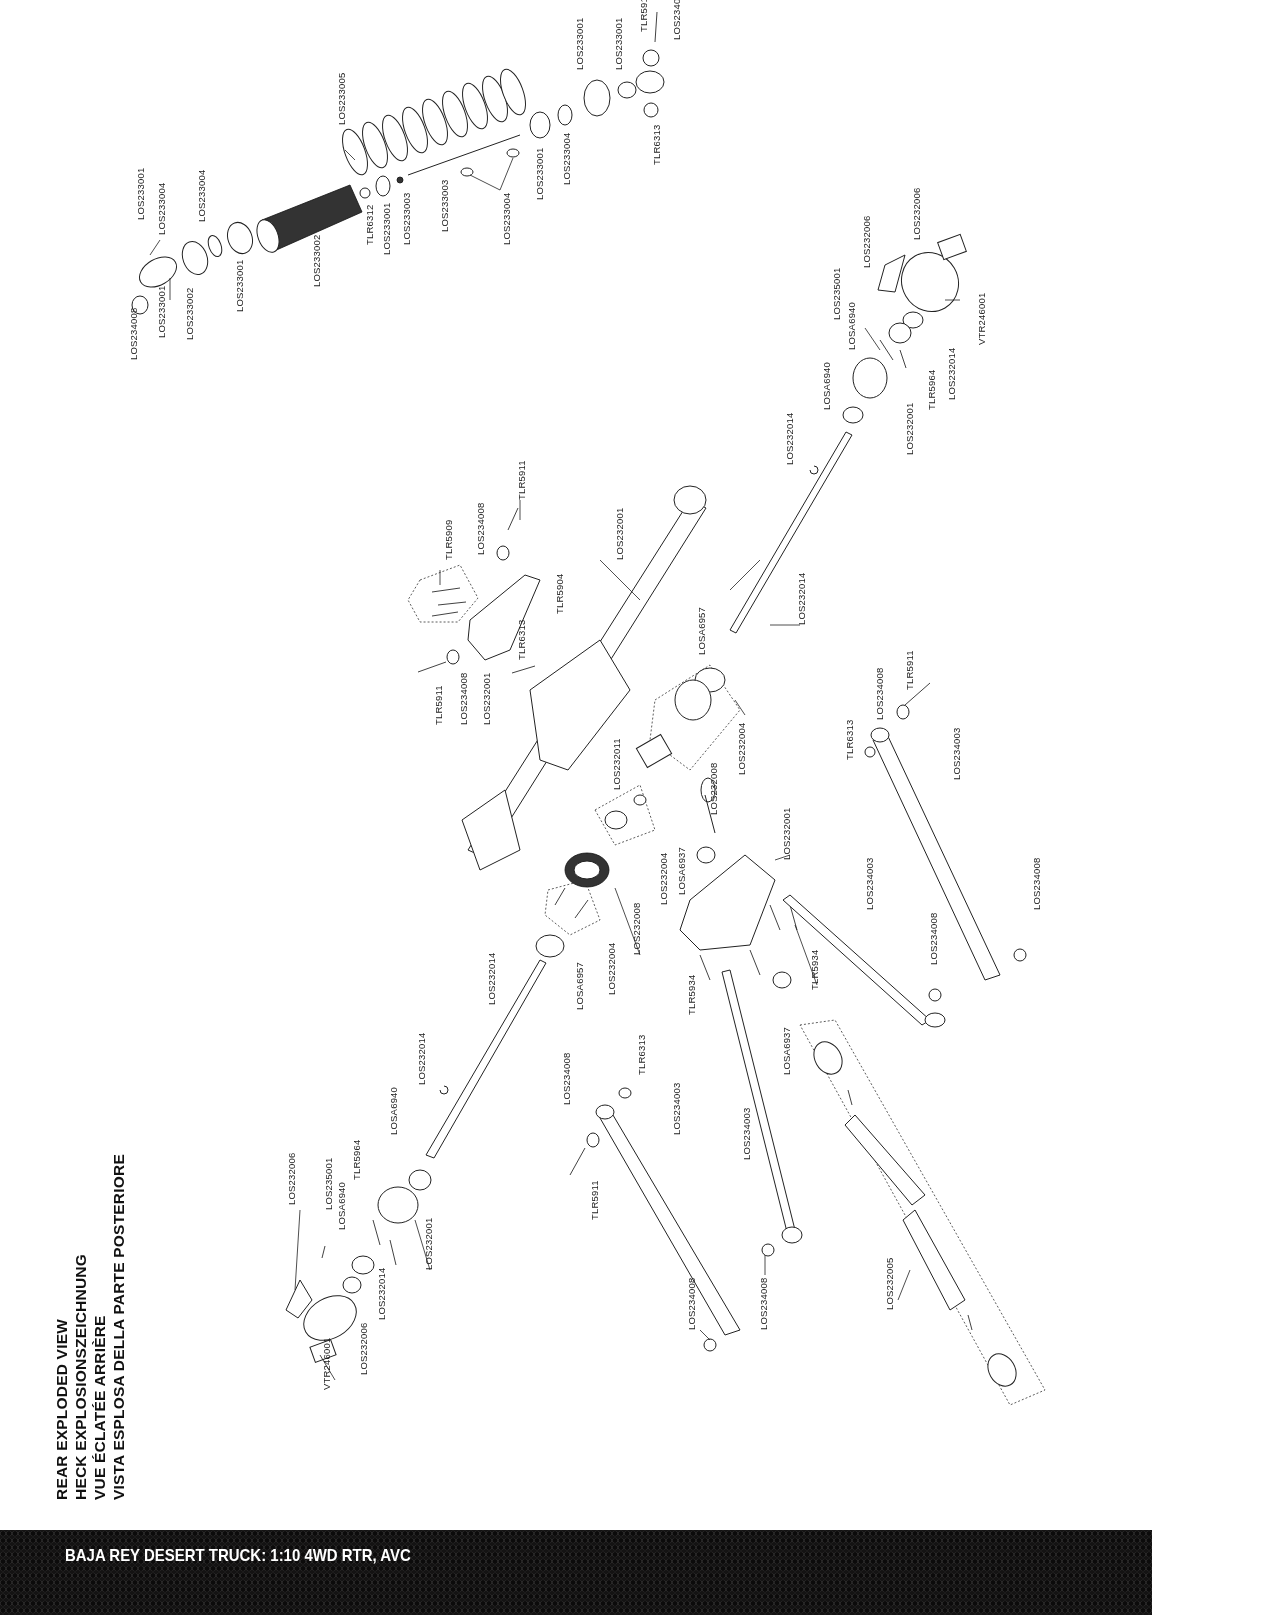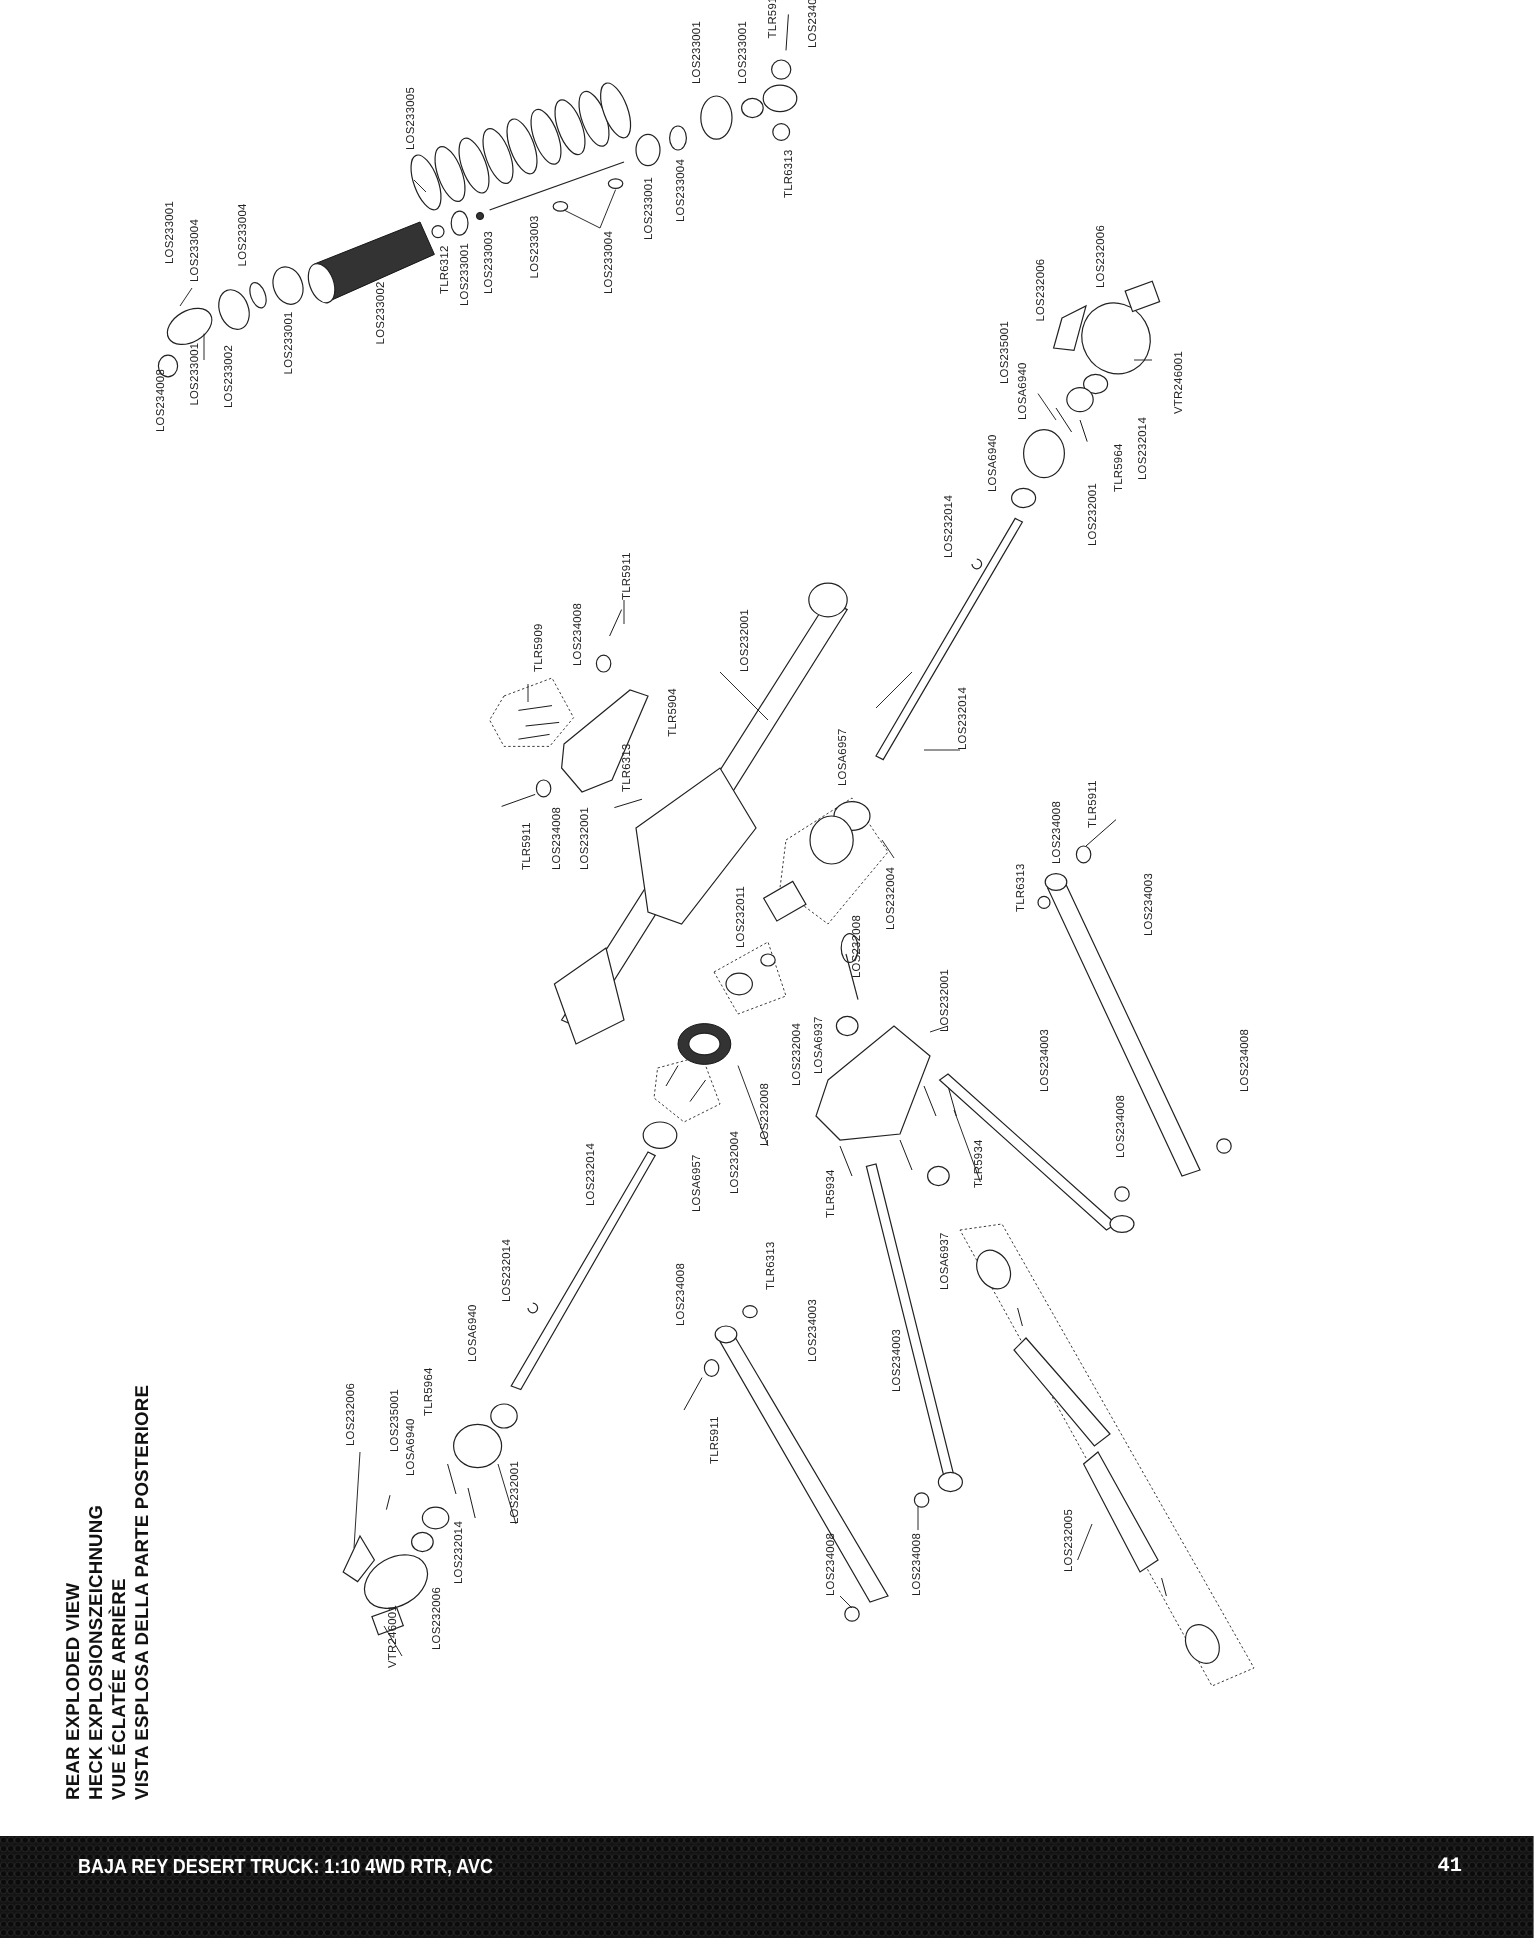--- a/index.html
+++ b/index.html
@@ -6,21 +6,21 @@
   body { width:1278px; height:1615px; position:relative; overflow:hidden; font-family:"Liberation Sans", sans-serif; color:#1a1a1a; }
   #page { position:absolute; left:0; top:0; width:1278px; height:1615px; }
   svg#diagram { position:absolute; left:0; top:0; width:1278px; height:1530px; }
   .lbl { font-family:"Liberation Sans", sans-serif; font-size:9.5px; fill:#222; letter-spacing:0.2px; }
   .part { fill:#fff; stroke:#222; stroke-width:1; }
   .dark { fill:#333; stroke:#111; stroke-width:0.8; }
   .lead { stroke:#222; stroke-width:0.8; fill:none; }
   .dash { stroke:#333; stroke-width:0.8; fill:none; stroke-dasharray:2 2; }
   #title-block { position:absolute; left:52px; top:1500px; transform-origin:0 0; transform:rotate(-90deg); }
   #title-block div { font-family:"Liberation Sans", sans-serif; font-weight:bold; font-size:15.5px; line-height:19px; color:#111; white-space:nowrap; letter-spacing:0.2px; }
-  #footer { position:absolute; left:0; top:1530px; width:1278px; height:85px;
+  #footer { position:absolute; left:0; top:1530px; width:1152px; height:85px;
     background-color:#141313;
     background-image: radial-gradient(circle at 50% 50%, #0c0b0b 42%, #2a2929 58%, #141313 70%);
     background-size:6px 7px; }
   #footer-title { position:absolute; left:65px; top:16px; color:#fff; font-weight:bold; font-size:17px; letter-spacing:0px; font-family:"Liberation Sans", sans-serif; transform:scaleX(0.88); transform-origin:0 0; }
   #footer-page { position:absolute; left:1198px; top:16px; color:#fff; font-weight:bold; font-size:17px; font-family:Liberation Mono, monospace; }
 </style>
 </head>
 <body>
 
 <div id="page">

